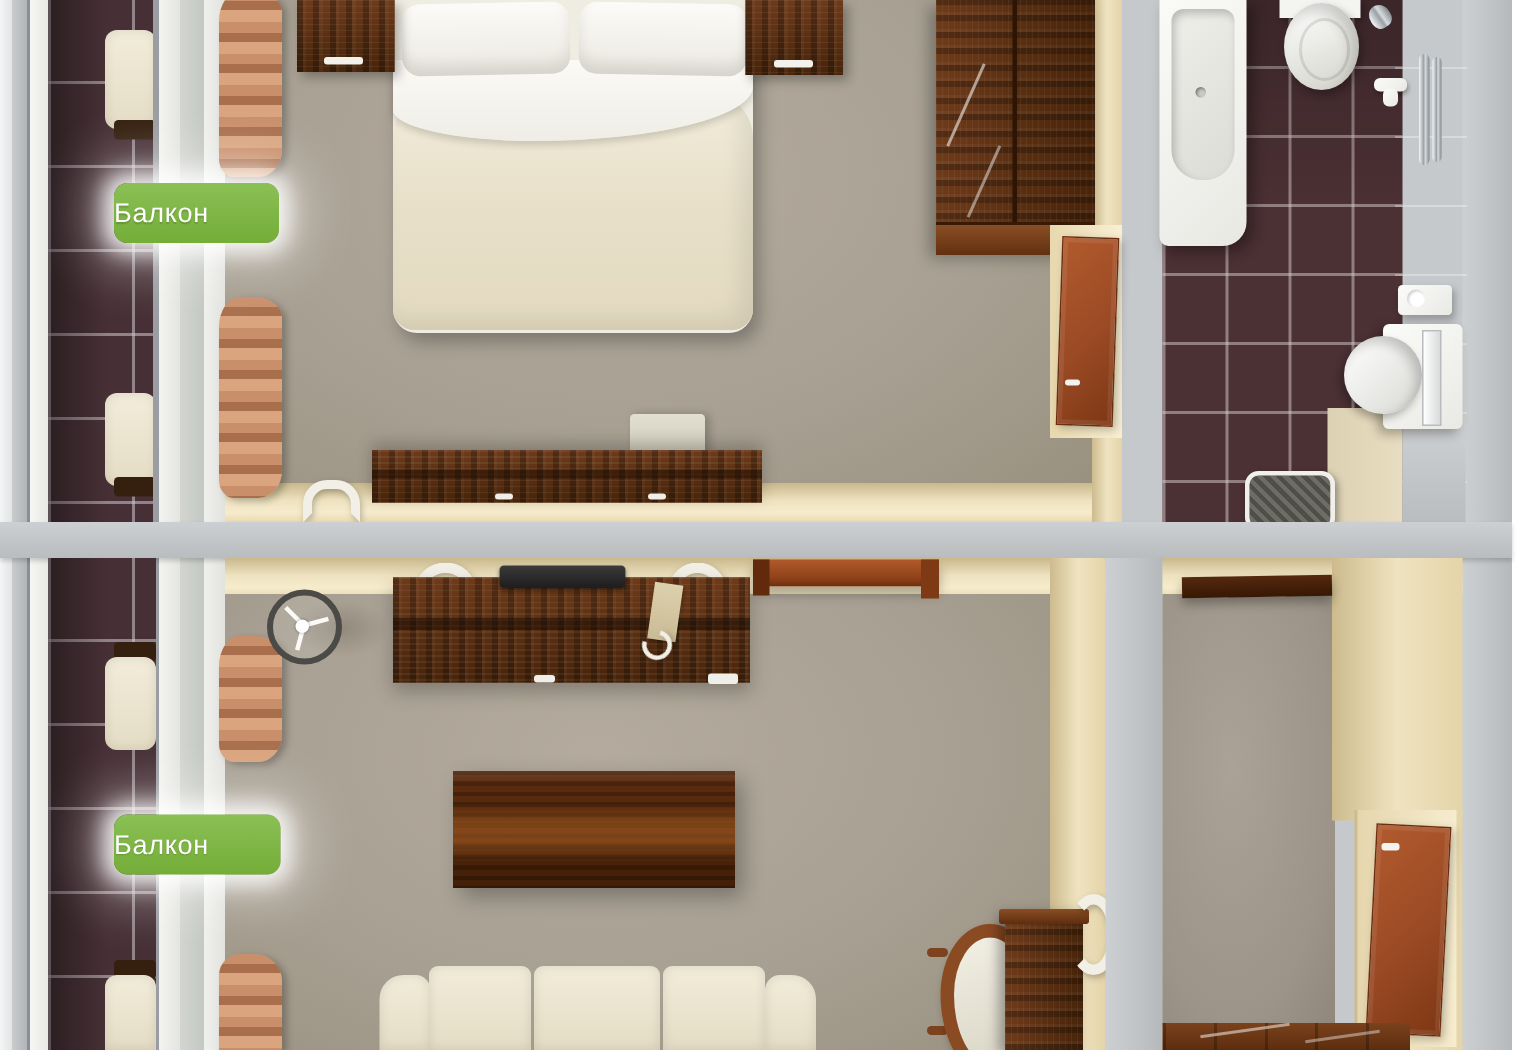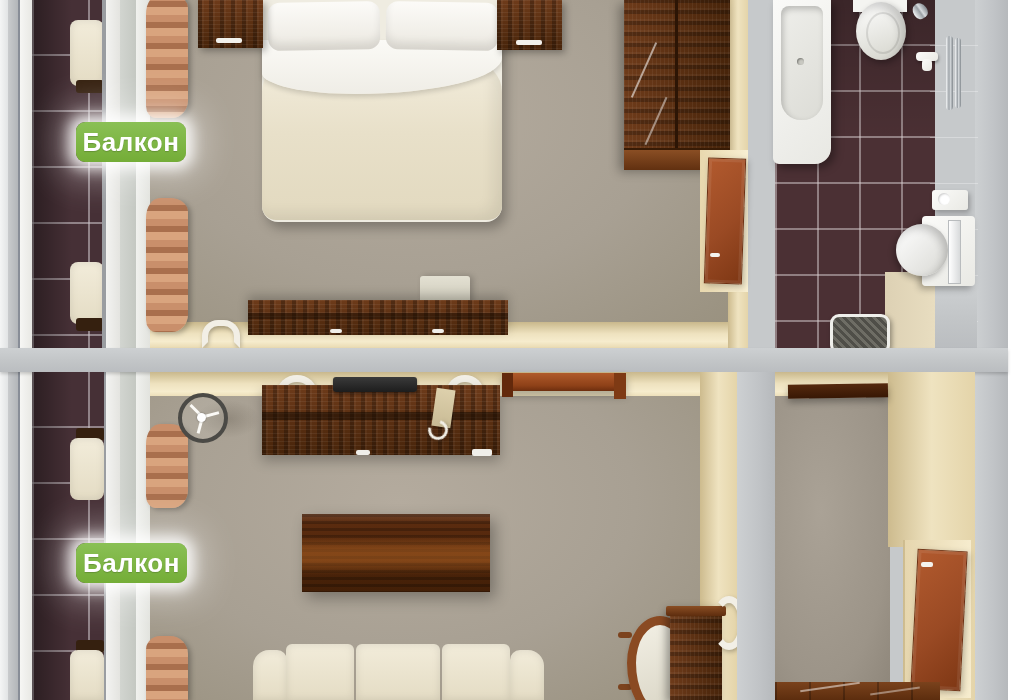--- a/index.html
+++ b/index.html
@@ -46,23 +46,23 @@
   .white-fixture{background:linear-gradient(135deg,#fbfbf9,#e9e9e4);}
   .ring{border-style:solid;border-color:#f2efe6;border-radius:50%;background:transparent;
         filter:drop-shadow(1px 2px 2px rgba(0,0,0,.25));}
   .curtain{background:repeating-linear-gradient(180deg,#c98f6b 0 7px,#a96f4d 7px 13px,#d9a47e 13px 21px);
         border-radius:14px 18px 16px 10px/20px 14px 18px 12px;
         box-shadow:3px 2px 5px rgba(0,0,0,.25);}
   .glass{background:linear-gradient(90deg,#9aa6d6,#5d6dab);}
   .chrome{background:linear-gradient(90deg,#f4f6f7,#9aa0a5 45%,#d7dbde 60%,#82888d);border-radius:4px;}
 
   
-  .badge{display:flex;align-items:center;justify-content:center;
+  .badge{display:flex;align-items:center;
     background:linear-gradient(180deg,#8ac055,#74ad37);
-    border-radius:9px;color:#ffffff;font-size:26px;font-weight:bold;letter-spacing:.5px;
+    border-radius:9px;color:#ffffff;font-size:18px;font-weight:normal;letter-spacing:.5px;
     text-shadow:0 1px 1px rgba(0,0,0,.18);
     box-shadow:0 0 14px 7px rgba(255,255,255,.85),0 0 34px 18px rgba(255,255,255,.35);}
 
   .fan-ring{border:4px solid #4b4a46;border-radius:50%;background:rgba(235,233,228,.14);}
   .spoke{position:absolute;left:19px;top:20px;width:3px;height:17px;background:#fbfaf6;transform-origin:50% 0;}
   .hub{position:absolute;left:15px;top:16px;width:9px;height:9px;border-radius:50%;background:#ffffff;
        box-shadow:0 0 2px rgba(0,0,0,.4);}
 </style>
 </head>
 <body>

